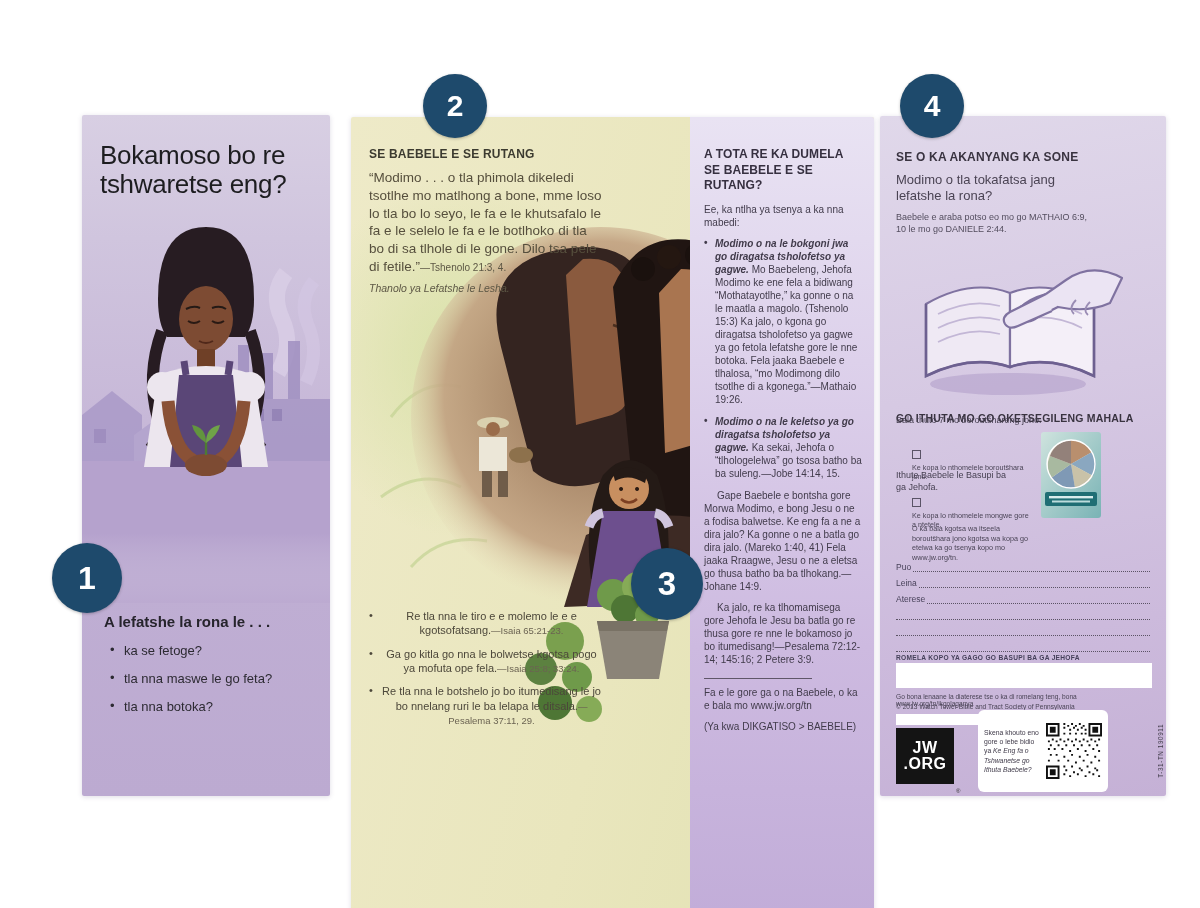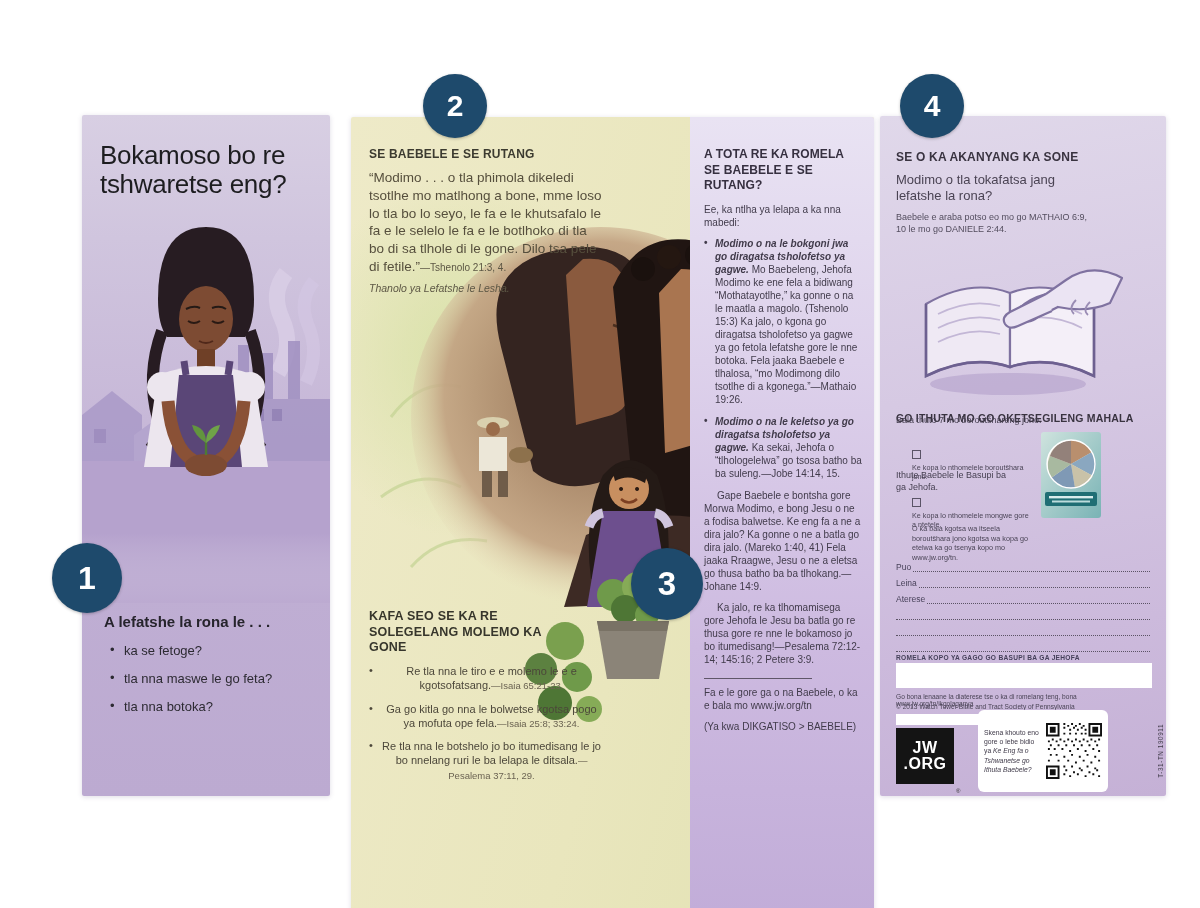--- a/index.html
+++ b/index.html
@@ -227,31 +227,30 @@
       <circle cx="238" cy="592" r="13" fill="#86ab57"></circle>
     </g>
   </svg>
 
   <div class="p2text">
     <h2>SE BAEBELE E SE RUTANG</h2>
     <p class="p2-quote"><span>“Modimo . . . o tla phimola dikeledi tsotlhe mo matlhong a bone, mme loso lo tla bo lo seyo, le fa e le khutsafalo le fa e le selelo le fa e le botlhoko di tla bo di sa tlhole di le gone. Dilo tsa pele di fetile.”</span><span class="qref">—Tshenolo 21:3, 4.</span></p>
     <p class="p2-src">Thanolo ya Lefatshe le Lesha.</p>
   </div>
   <div class="p2ben">
-    <h3>KAFA SEO SE KA RE SOLEGELANG MOLEMO KA GONE</h3>
     <ul>
       <li><span>Re tla nna le tiro e e molemo le e e kgotsofatsang.</span><span class="bref">—Isaia 65:21-23.</span></li>
       <li><span>Ga go kitla go nna le bolwetse kgotsa pogo ya mofuta ope fela.</span><span class="bref">—Isaia 25:8; 33:24.</span></li>
       <li><span>Re tla nna le botshelo jo bo itumedisang le jo bo nnelang ruri le ba lelapa le ditsala.</span><span class="bref">—Pesalema 37:11, 29.</span></li>
     </ul>
   </div>
 
   <div class="col3">
-    <h3>A TOTA RE KA ROMELA SE BAEBELE E SE RUTANG?</h3>
-    <p>Ee, ka ntlha ya lelapa a ka nna mabedi:</p>
+    <h3>A TOTA RE KA DUMELA SE BAEBELE E SE RUTANG?</h3>
+    <p>Ee, ka ntlha ya tsenya a ka nna mabedi:</p>
     <ul class="p3-points">
       <li><span class="lead">Modimo o na le bokgoni jwa go diragatsa tsholofetso ya gagwe.</span><span>Mo Baebeleng, Jehofa Modimo ke ene fela a bidiwang “Mothatayotlhe,” ka gonne o na le maatla a magolo. (Tshenolo 15:3) Ka jalo, o kgona go diragatsa tsholofetso ya gagwe ya go fetola lefatshe gore le nne botoka. Fela jaaka Baebele e tlhalosa, “mo Modimong dilo tsotlhe di a kgonega.”—Mathaio 19:26.</span></li>
       <li><span class="lead">Modimo o na le keletso ya go diragatsa tsholofetso ya gagwe.</span><span>Ka sekai, Jehofa o “tlhologelelwa” go tsosa batho ba ba suleng.—Jobe 14:14, 15.</span></li>
     </ul>
     <p class="indent">Gape Baebele e bontsha gore Morwa Modimo, e bong Jesu o ne a fodisa balwetse. Ke eng fa a ne a dira jalo? Ka gonne o ne a batla go dira jalo. (Mareko 1:40, 41) Fela jaaka Rraagwe, Jesu o ne a eletsa go thusa batho ba ba tlhokang.—Johane 14:9.</p>
     <p class="indent">Ka jalo, re ka tlhomamisega gore Jehofa le Jesu ba batla go re thusa gore re nne le bokamoso jo bo itumedisang!—Pesalema 72:12-14; 145:16; 2 Petere 3:9.</p>
     <hr class="p3-rule">
     <p class="p3-foot">Fa e le gore ga o na Baebele, o ka e bala mo www.jw.org/tn</p>
     <p class="p3-tiny">(Ya kwa DIKGATISO &gt; BAEBELE)</p>
   </div>

